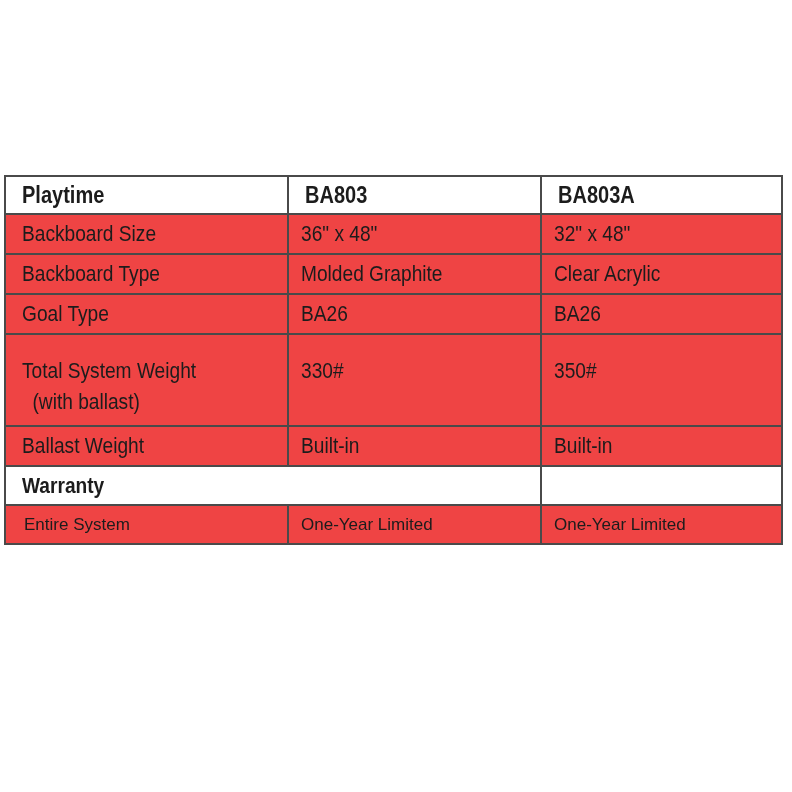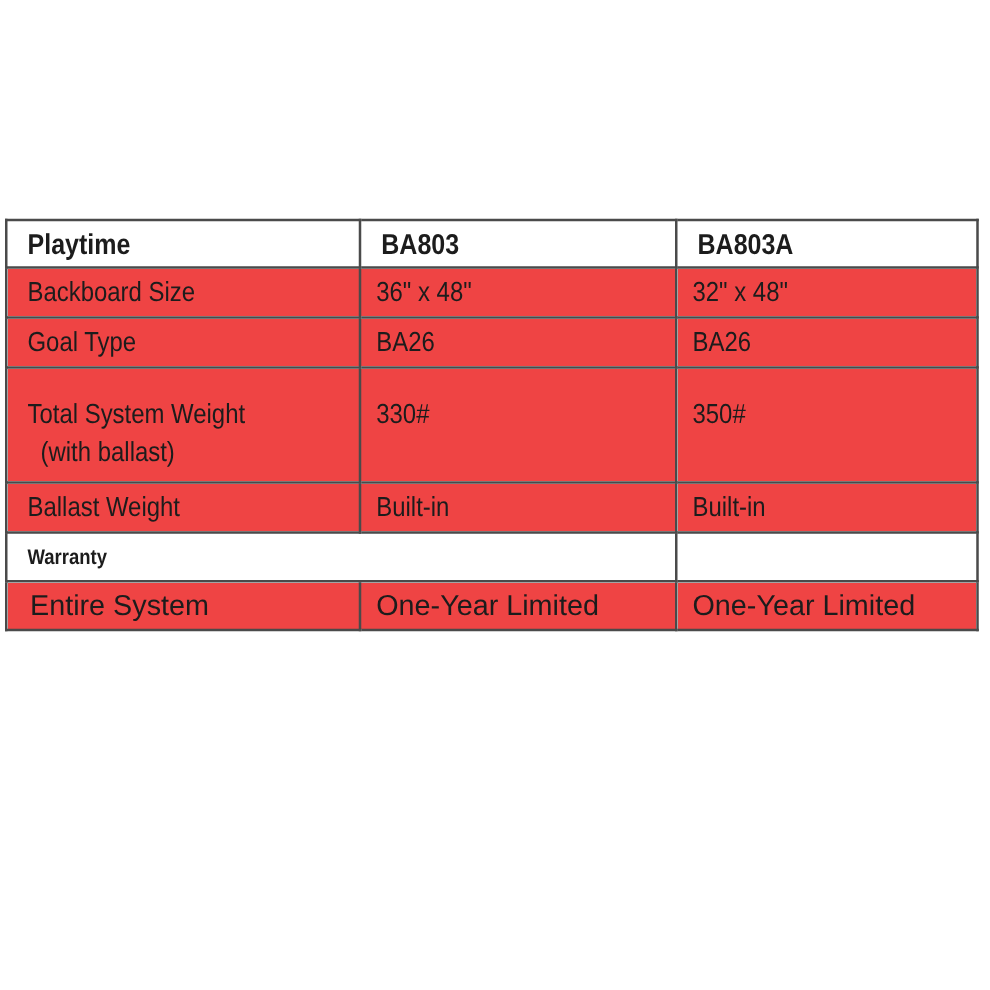--- a/index.html
+++ b/index.html
@@ -66,27 +66,27 @@
     vertical-align: top;
     padding-top: 20px;
     line-height: 31px;
   }
   tr.row-tall .line2 { padding-left: 12px; }
 
   
   tr.warranty-row td {
     background: #ffffff;
     font-weight: bold;
-    font-size: 17px;
+    font-size: 22px;
     height: 37px;
   }
 
   
   tr.final-row td {
-    font-size: 23px;
+    font-size: 17px;
     height: 37px;
     padding-left: 18px;
   }
 </style>
 </head>
 <body>
 
 <div class="page">
   <table class="spec-table">
     <colgroup>
@@ -101,20 +101,25 @@
       <th class="val"><span class="cond">BA803</span></th>
       <th class="val"><span class="cond">BA803A</span></th>
     </tr>
 
     <tr>
       <td><span class="cond">Backboard Size</span></td>
       <td class="val"><span class="cond">36" x 48"</span></td>
       <td class="val"><span class="cond">32" x 48"</span></td>
     </tr>
 
+    <tr>
+      <td><span class="cond">Backboard Type</span></td>
+      <td class="val"><span class="cond">Molded Graphite</span></td>
+      <td class="val"><span class="cond">Clear Acrylic</span></td>
+    </tr>
 
     <tr>
       <td><span class="cond">Goal Type</span></td>
       <td class="val"><span class="cond">BA26</span></td>
       <td class="val"><span class="cond">BA26</span></td>
     </tr>
 
     <tr class="row-tall">
       <td>
         <span class="cond">Total System Weight</span><br>

